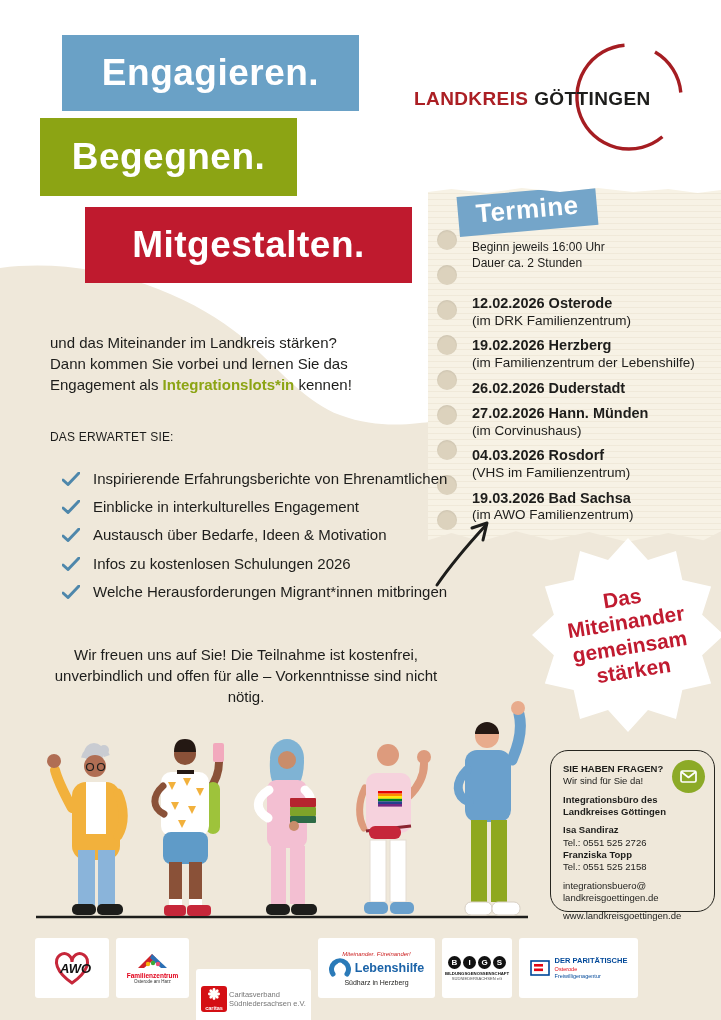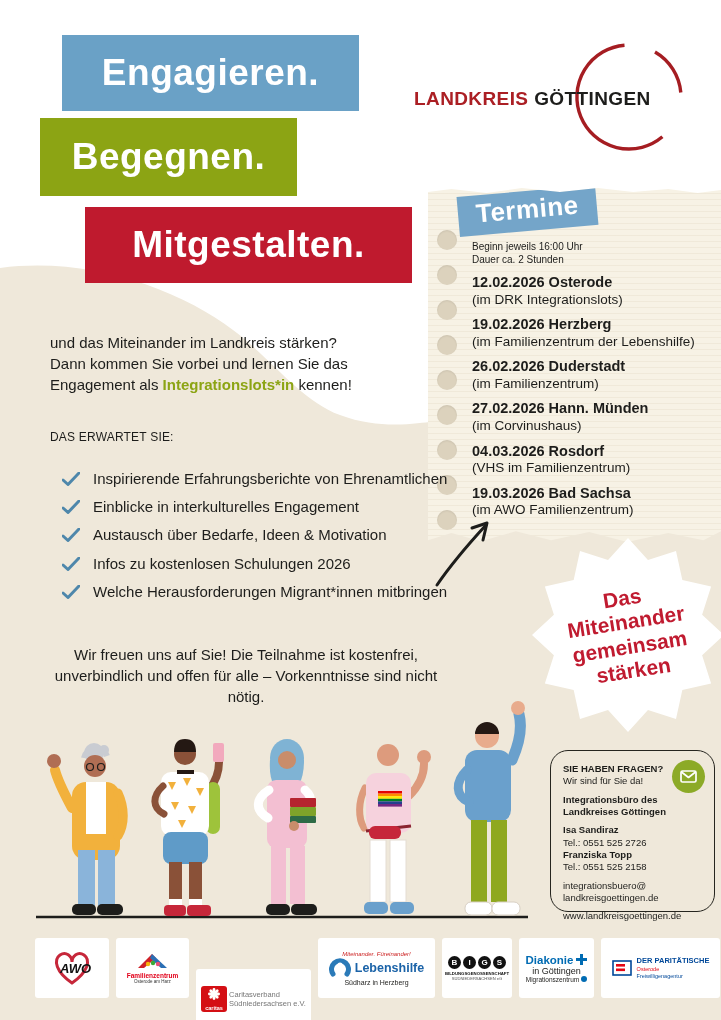--- a/index.html
+++ b/index.html
@@ -37,21 +37,21 @@
   
   .paper{position:absolute;left:428px;top:186px;width:293px;height:356px;z-index:2;
          background:#f7f2e5;
          background-image:repeating-linear-gradient(0deg,rgba(175,155,115,.10) 0 1px,rgba(0,0,0,0) 1px 6px);
          clip-path:polygon(0 6px,8% 3px,20% 7px,32% 2px,45% 6px,58% 2px,70% 6px,82% 3px,92% 7px,100% 4px,
                            100% 97%,94% 99.5%,82% 97.5%,68% 100%,55% 97.2%,42% 99.5%,30% 97%,18% 99.8%,8% 97.5%,0 99.5%);}
   .hole{position:absolute;left:9px;width:20px;height:20px;border-radius:50%;background:#dcd2bd;box-shadow:inset 0 1px 2px rgba(0,0,0,.08);}
   .termine-label{position:absolute;left:30px;top:5px;background:#74a5c9;color:#fff;font-weight:800;
                  font-size:26px;letter-spacing:.5px;padding:3px 18px 6px 18px;transform:rotate(-5deg);}
   .schedule{position:absolute;left:44px;top:54px;width:239px;}
-  .sch-info{font-size:10px;line-height:1.3;margin-bottom:8px;}
+  .sch-info{font-size:12px;line-height:1.3;margin-bottom:24px;}
   .event{margin-bottom:8px;}
   .event .t{font-size:14.5px;font-weight:700;line-height:1.22;}
   .event .v{font-size:13.5px;line-height:1.22;}
 
   
   .arrow{position:absolute;left:432px;top:503px;z-index:3;}
 
   
   .badge{position:absolute;left:532px;top:538px;width:192px;height:194px;background:#ffffff;z-index:3;
          display:flex;align-items:center;justify-content:center;
@@ -148,29 +148,28 @@
       <div class="hole" style="top:324px"></div>
     </div>
     <div class="termine-label">Termine</div>
     <div class="schedule">
       <div class="sch-info">
         <div>Beginn jeweils 16:00 Uhr</div>
         <div>Dauer ca. 2 Stunden</div>
       </div>
       <div class="event">
         <div class="t">12.02.2026 Osterode</div>
-        <div class="v">(im DRK Integrationslots)</div>
+        <div class="v">(im DRK Familienzentrum)</div>
       </div>
       <div class="event">
         <div class="t">19.02.2026 Herzberg</div>
         <div class="v">(im Familienzentrum der Lebenshilfe)</div>
       </div>
       <div class="event">
         <div class="t">26.02.2026 Duderstadt</div>
-        <div class="v">(im Familienzentrum)</div>
       </div>
       <div class="event">
         <div class="t">27.02.2026 Hann. Münden</div>
         <div class="v">(im Corvinushaus)</div>
       </div>
       <div class="event">
         <div class="t">04.03.2026 Rosdorf</div>
         <div class="v">(VHS im Familienzentrum)</div>
       </div>
       <div class="event">
@@ -384,34 +383,20 @@
     <div class="plogo p-bigs">
       <div class="bigs-row">
         <span class="bigs-c">B</span>
         <span class="bigs-c">I</span>
         <span class="bigs-c">G</span>
         <span class="bigs-c">S</span>
       </div>
       <div class="bigs-l1">BILDUNGSGENOSSENSCHAFT</div>
       <div class="bigs-l2">SÜDNIEDERSACHSEN eG</div>
     </div>
-    <div class="plogo p-diak">
-      <div class="diak-row">
-        <span class="diak-name">Diakonie</span>
-        <svg width="11" height="11" viewBox="0 0 11 11">
-          <rect x="4" y="0" width="3" height="11" fill="#006bb3"></rect>
-            <rect x="0" y="4" width="11" height="3" fill="#006bb3"></rect>
-        </svg>
-      </div>
-      <div class="diak-l1">in Göttingen</div>
-      <div class="diak-l2">
-          <span>Migrationszentrum</span>
-          <span class="diak-dot"></span>
-        </div>
-    </div>
     <div class="plogo p-pari">
       <svg width="20" height="16" viewBox="0 0 20 16">
         <rect x="1" y="1" width="18" height="14" fill="#ffffff" stroke="#004899" stroke-width="1.6"></rect>
         <rect x="4" y="4" width="9" height="2.6" fill="#e30613"></rect>
           <rect x="4" y="8.5" width="9" height="2.6" fill="#e30613"></rect>
       </svg>
       <div class="pari-col">
         <div class="pari-name">DER PARITÄTISCHE</div>
         <div class="pari-l1">Osterode</div>
         <div class="pari-l2">Freiwilligenagentur</div>

